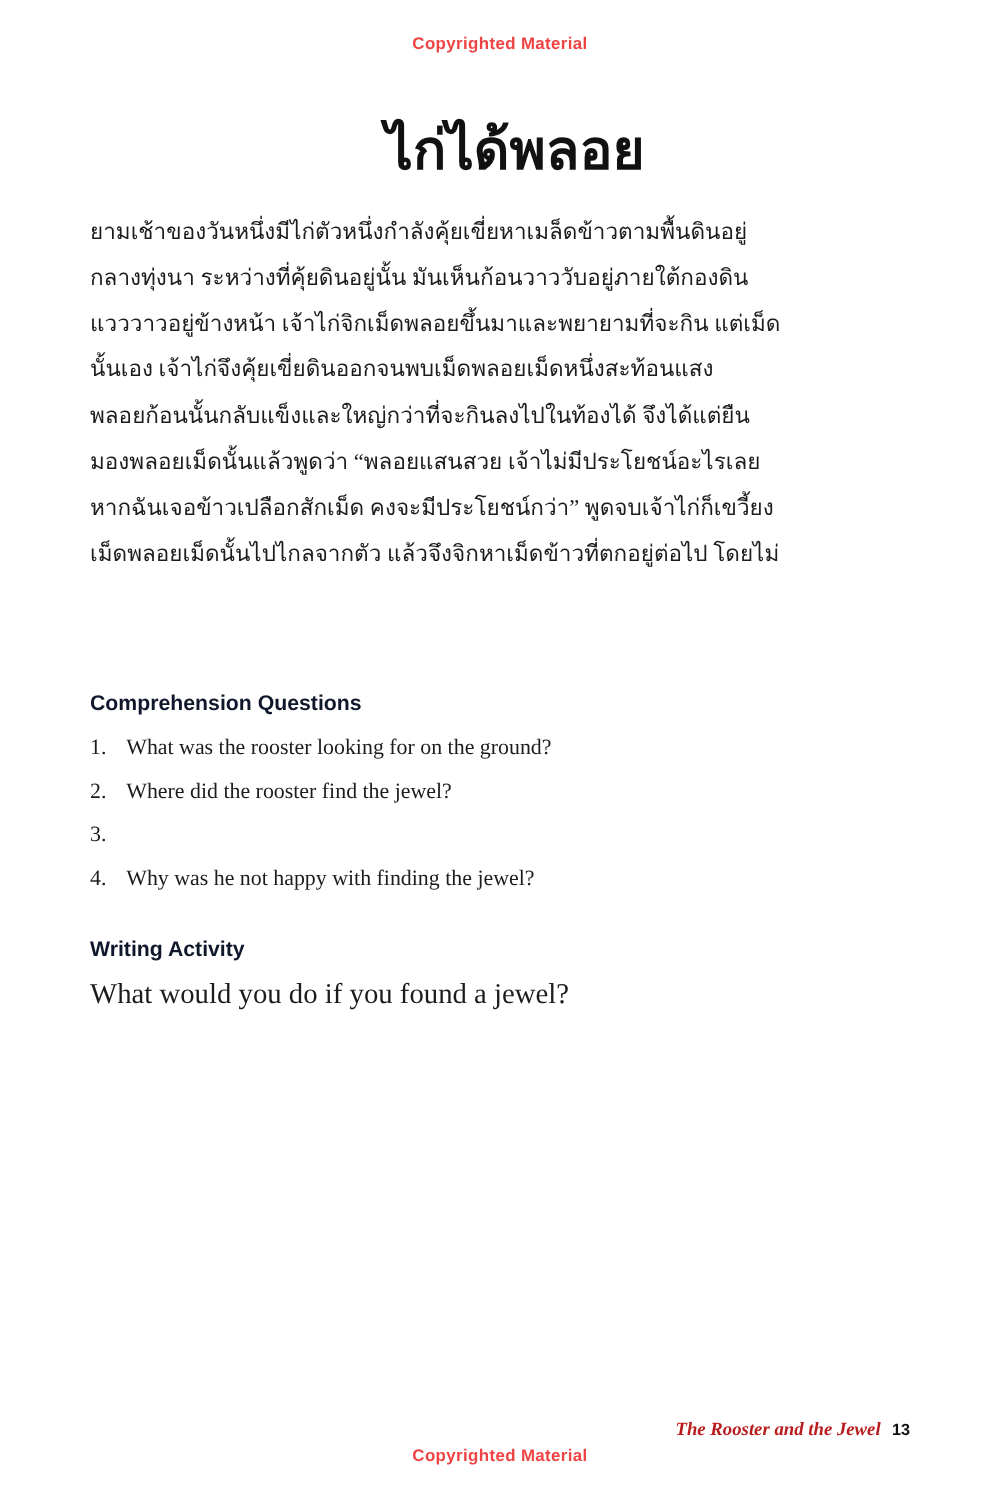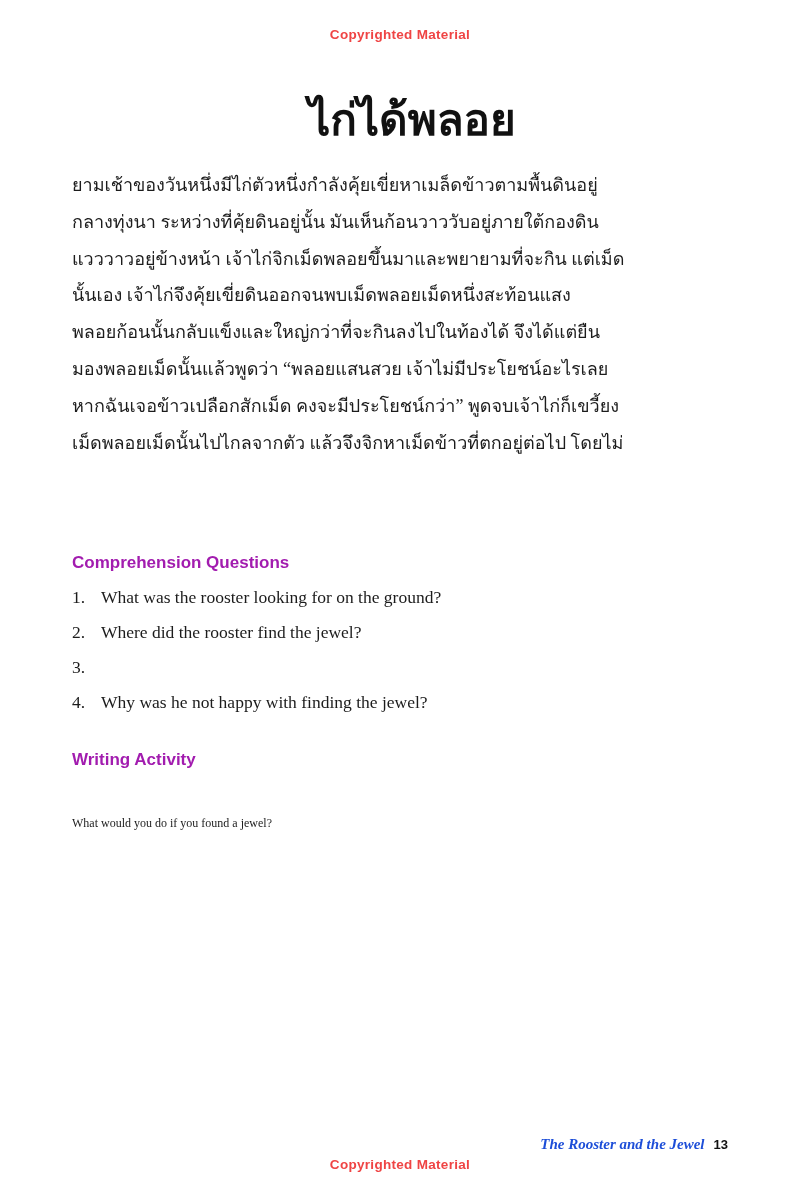--- a/index.html
+++ b/index.html
@@ -50,21 +50,21 @@
     color: #1c1c1c;
   }
   .story-line { white-space: nowrap; }
   .section-heading {
     position: absolute;
     left: 72px;
     font-family: "Liberation Sans", sans-serif;
     font-weight: 700;
     font-size: 17px;
     line-height: 20px;
-    color: #a21caf;
+    color: #0f172a;
   }
   .comp-heading { top: 553px; }
   .writing-heading { top: 750px; }
   .question-list {
     position: absolute;
     top: 580px;
     left: 72px;
     width: 660px;
     font-size: 17.5px;
   }
@@ -72,37 +72,36 @@
     display: flex;
     align-items: baseline;
     height: 35px;
     line-height: 35px;
   }
   .q-num { width: 29px; flex: 0 0 29px; }
   .writing-prompt {
     position: absolute;
     top: 784px;
     left: 72px;
-    font-size: 12px;
+    font-size: 23px;
     line-height: 22px;
-    margin-top: 28px;
   }
   .footer {
     position: absolute;
     top: 1135px;
     right: 72px;
     text-align: right;
     white-space: nowrap;
   }
   .running-title {
     font-family: "Liberation Serif", serif;
     font-style: italic;
     font-weight: 700;
     font-size: 15px;
-    color: #1d4ed8;
+    color: #b91c1c;
   }
   .page-number {
     display: inline-block;
     margin-left: 9px;
     font-family: "Liberation Sans", sans-serif;
     font-weight: 700;
     font-size: 13px;
     font-style: normal;
     color: #111111;
   }

